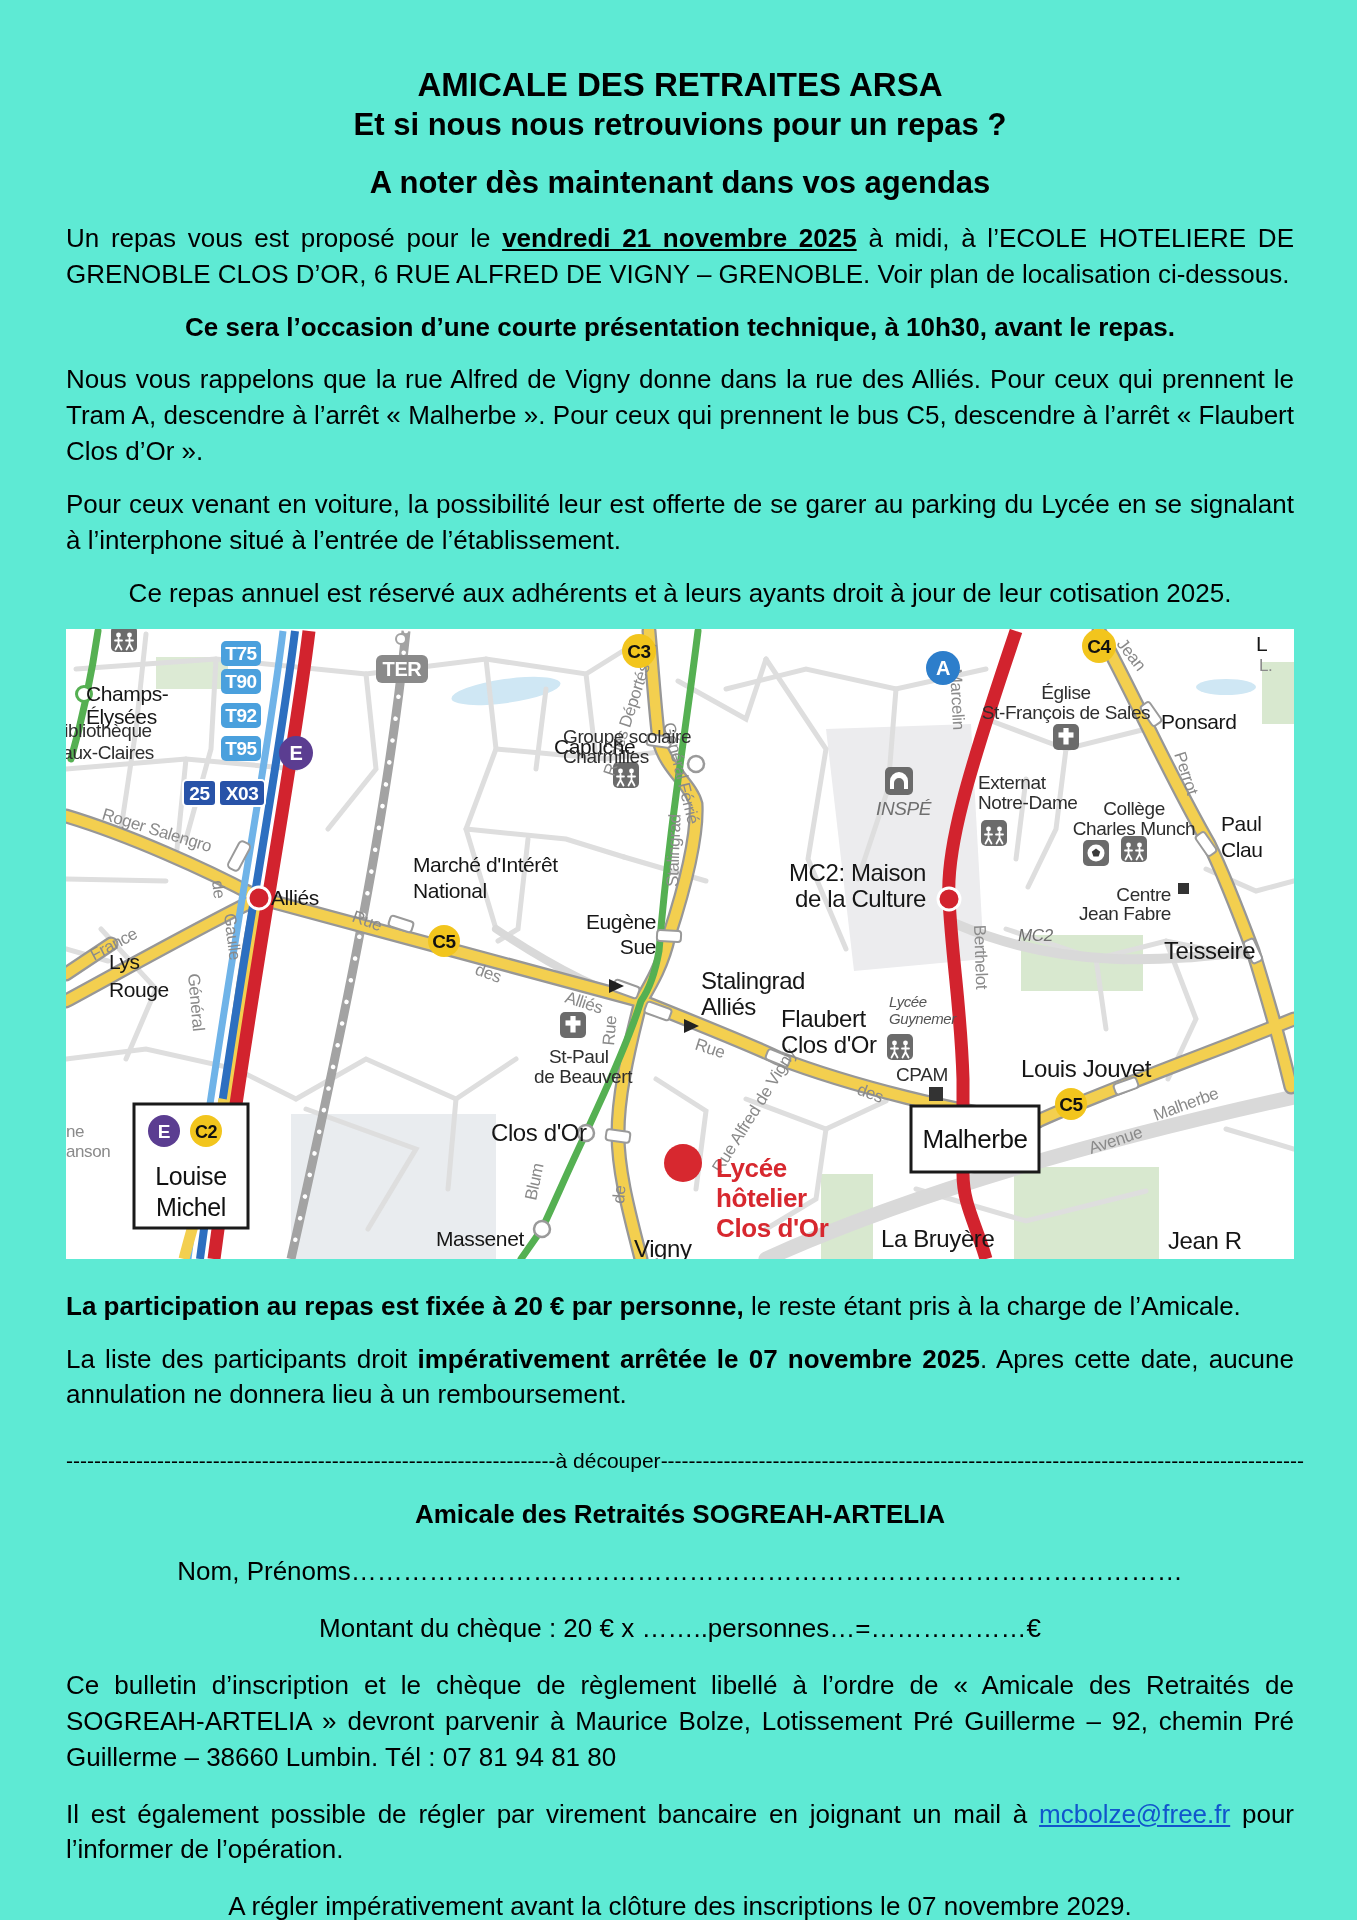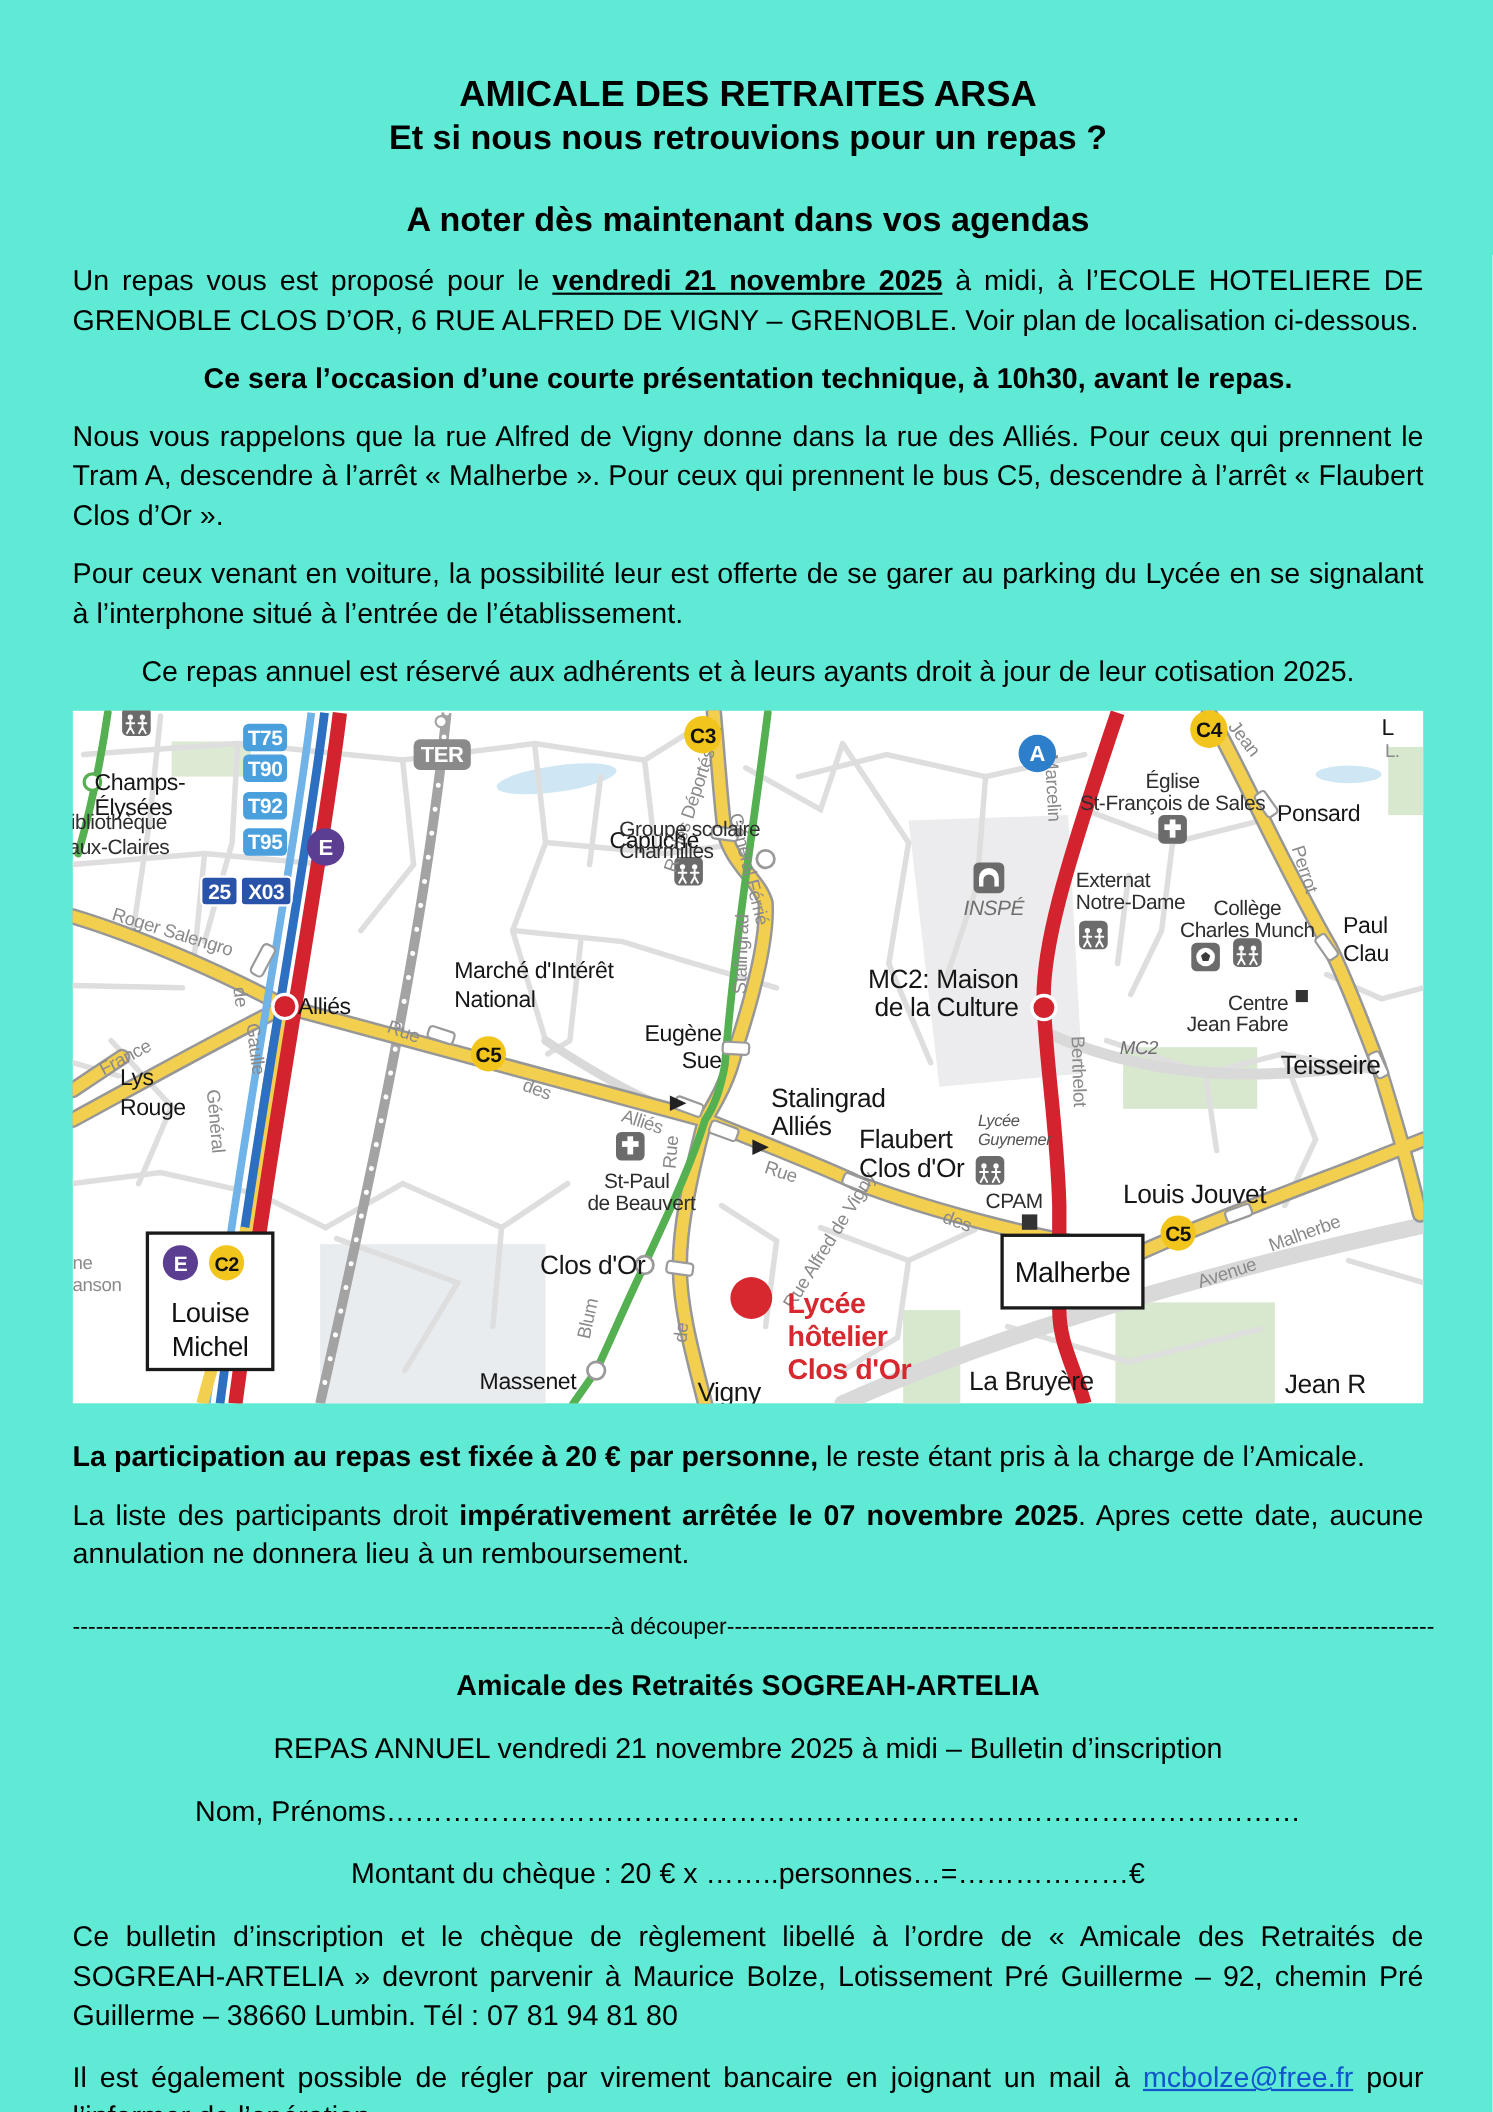--- a/index.html
+++ b/index.html
@@ -1,21 +1,21 @@
 <!DOCTYPE html>
 <html><head>
 <meta charset="utf-8">
 <style>
   html,body{margin:0;padding:0;background:#fff;}
   .page{position:relative;width:1357px;height:1920px;background:#5eead4;overflow:hidden;
         font-family:"Liberation Sans",sans-serif;color:#000;}
   .content{width:1228px;margin-left:66px;padding-top:64px;}
   .t1{font-size:33px;font-weight:bold;text-align:center;line-height:1.25;}
   .t2{font-size:31px;font-weight:bold;text-align:center;line-height:1.3;}
-  .t3{font-size:31px;font-weight:bold;text-align:center;line-height:1.3;margin-top:34px;margin-bottom:18px;}
+  .t3{font-size:31px;font-weight:bold;text-align:center;line-height:1.3;margin-top:17px;margin-bottom:18px;}
   p{font-size:26px;line-height:1.38;margin:15px 0 17px 0;text-align:justify;}
   p.nj{text-align:center;}
   .b{font-weight:bold;}
   .bu{font-weight:bold;text-decoration:underline;}
   .mail{color:#1155cc;text-decoration:underline;cursor:pointer;}
   .mapwrap{margin:6px 0 26px 0;}
   .cutline{white-space:nowrap;overflow:hidden;width:1270px;font-size:21px;margin:36px 0 24px 0;}
   .formsec p{margin-bottom:21px;}
   
   text{font-family:"Liberation Sans",sans-serif;letter-spacing:-0.4px;}
@@ -398,21 +398,20 @@
     </div>
 
     <p><span class="b">La participation au repas est fixée à 20 € par personne,</span><span> le reste étant pris à la charge de l’Amicale.</span></p>
 
     <p><span>La liste des participants droit </span><span class="b">impérativement arrêtée le 07 novembre 2025</span><span>. Apres cette date, aucune annulation ne donnera lieu à un remboursement.</span></p>
 
     <div class="cutline"><span>----------------------------------------------------------------------</span><span>à découper</span><span>--------------------------------------------------------------------------------------------</span></div>
 
     <div class="formsec">
       <p class="b nj">Amicale des Retraités SOGREAH-ARTELIA</p>
-      <p class="nj">REPAS ANNUEL vendredi 21 novembre 2025 à midi – Bulletin d’inscription</p>
       <p class="nj">Nom, Prénoms……………………………………………………………………………………</p>
       <p class="nj">Montant du chèque : 20 € x ……..personnes…=………………€</p>
       <p>Ce bulletin d’inscription et le chèque de règlement libellé à l’ordre de « Amicale des Retraités de SOGREAH-ARTELIA » devront parvenir à Maurice Bolze, Lotissement Pré Guillerme – 92, chemin Pré Guillerme – 38660 Lumbin. Tél : 07 81 94 81 80</p>
       <p><span>Il est également possible de régler par virement bancaire en joignant un mail à </span><a class="mail">mcbolze@free.fr</a><span> pour l’informer de l’opération.</span></p>
       <p class="nj">A régler impérativement avant la clôture des inscriptions le 07 novembre 2029.</p>
     </div>
 
   </div>
 </div>
 

